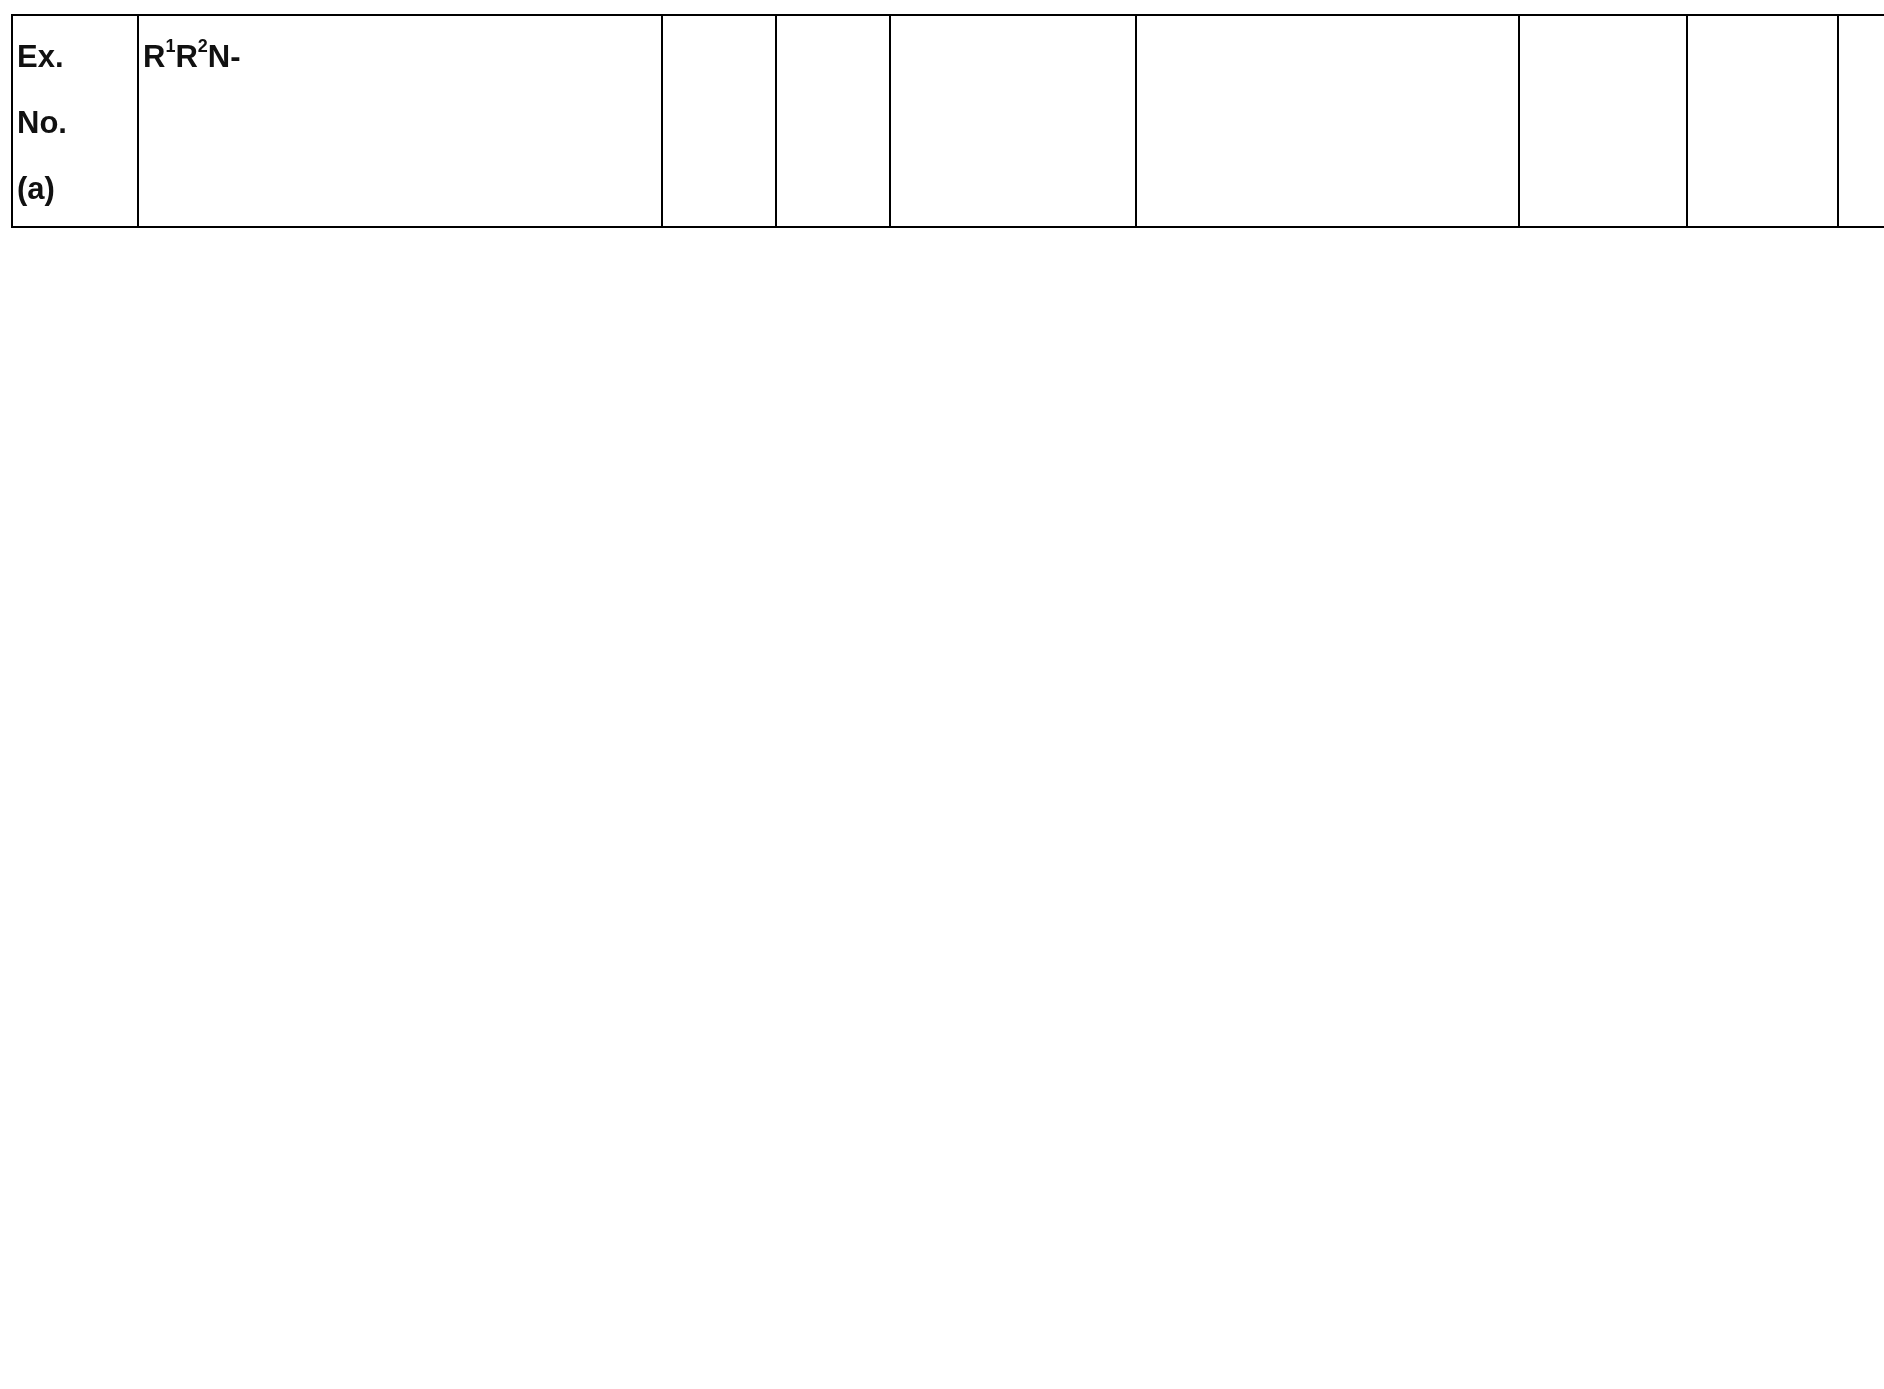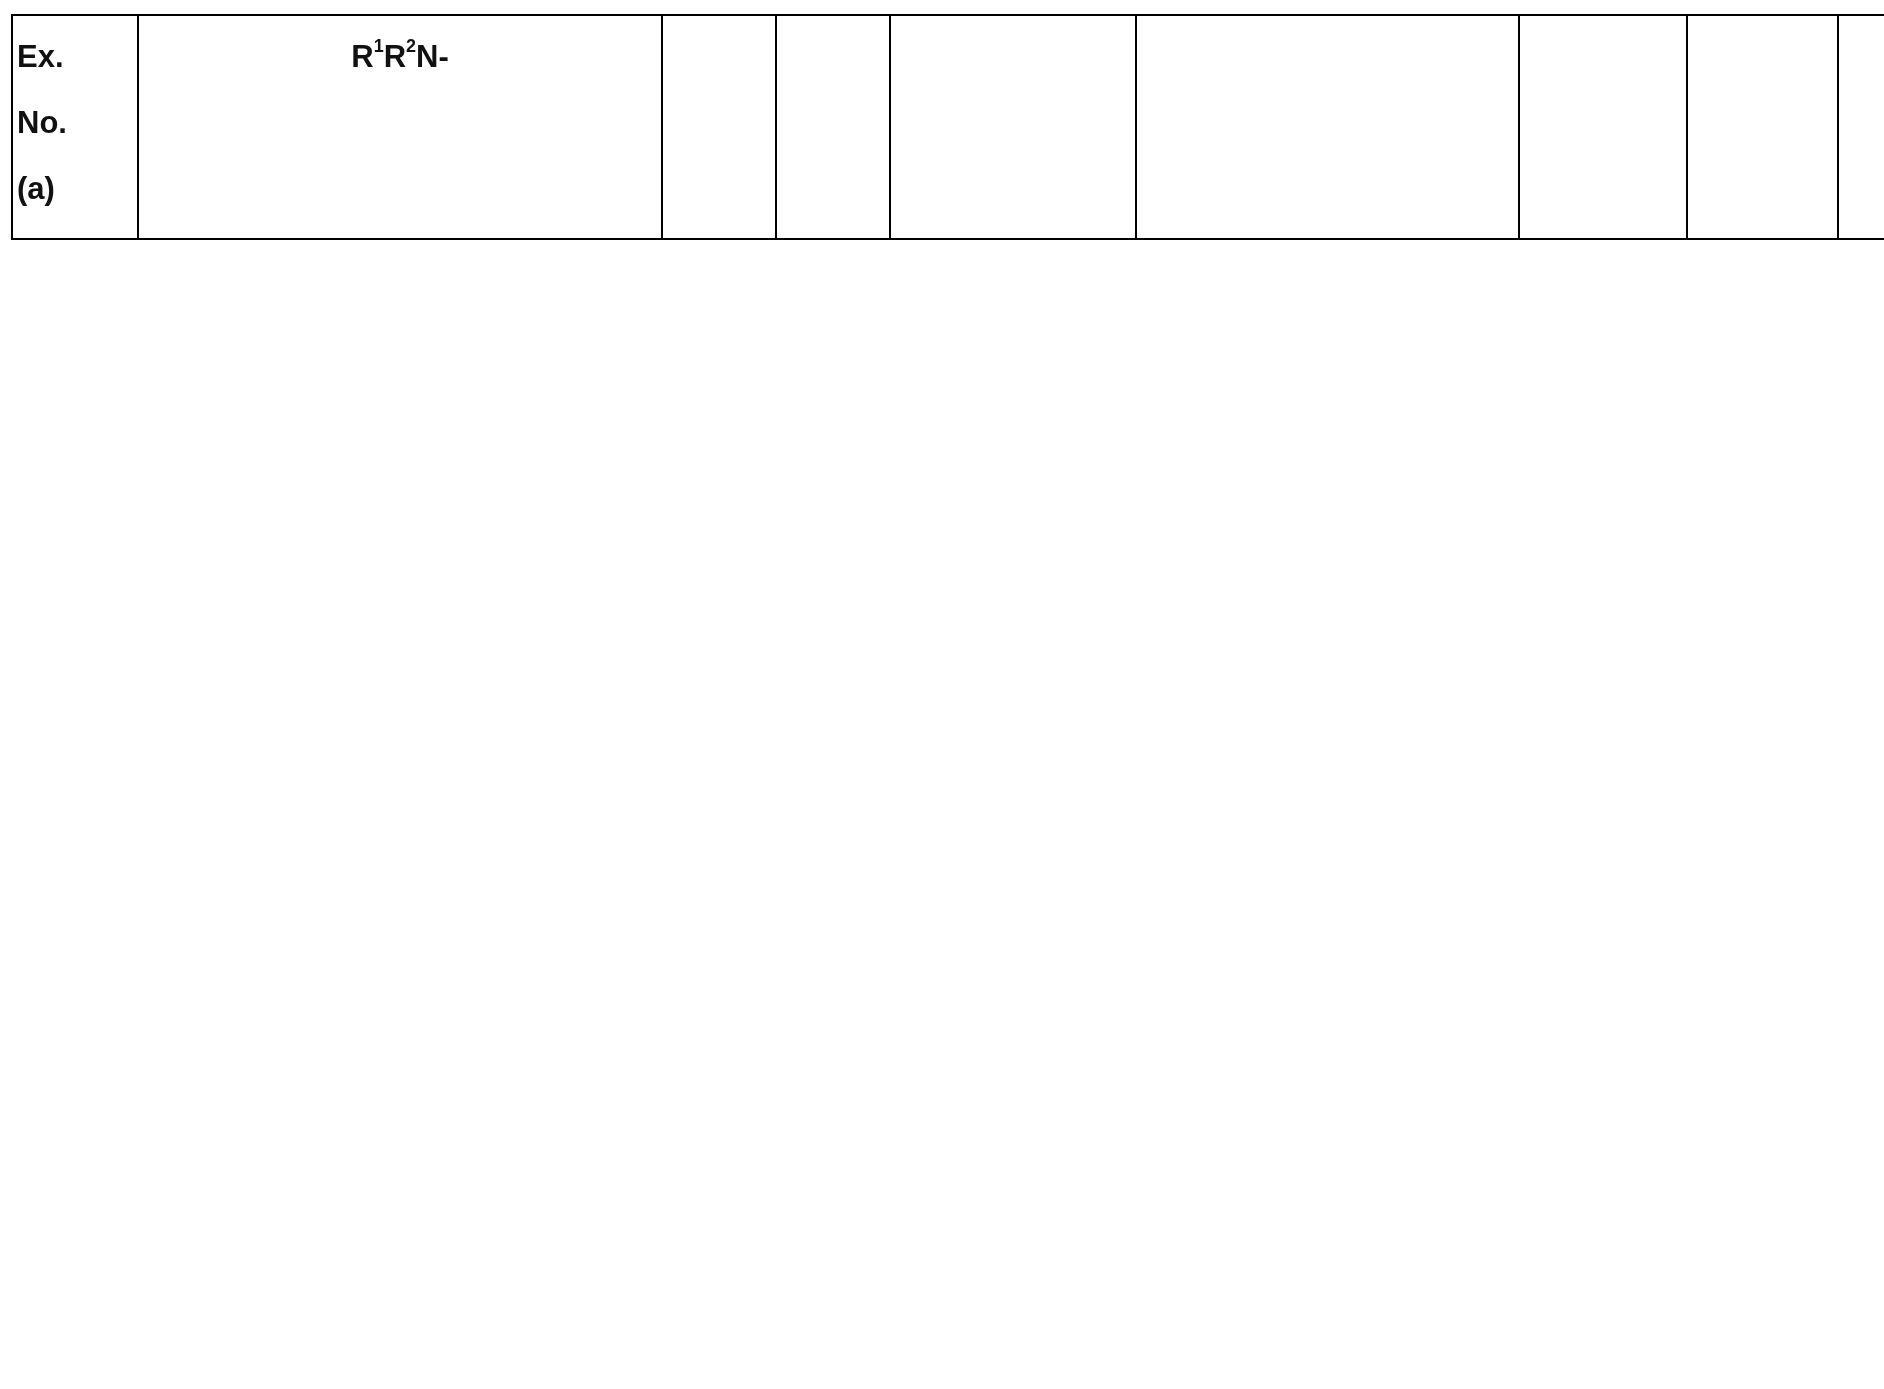--- a/index.html
+++ b/index.html
@@ -1,23 +1,23 @@
 <!DOCTYPE html>
 <html><head>
 <meta charset="utf-8">
 <style>
   html, body { margin:0; padding:0; background:#ffffff; }
   body { width:1884px; height:1389px; position:relative; overflow:hidden;
          font-family:"Liberation Sans", sans-serif; color:#111; }
   table { position:absolute; left:11px; top:14px; border-collapse:collapse;
           table-layout:fixed; width:1859px; }
-  td, th { border:2.5px solid #000; vertical-align:top; padding:16px; }
+  td, th { border:2.5px solid #000; vertical-align:top; padding:4px; }
   th { font-weight:bold; font-size:31px; line-height:66px; padding-top:8px; }
   .l { text-align:left; padding-left:4px; }
-  .c { text-align:center; }
+  .c { text-align:left; }
   .hl { text-align:left; padding-left:20px; }
   sup { font-size:18px; line-height:0; position:relative; top:-4px; vertical-align:super; }
 </style>
 </head>
 <body>
 
 <table>
   <colgroup>
     <col style="width:126px">
       <col style="width:524px">

